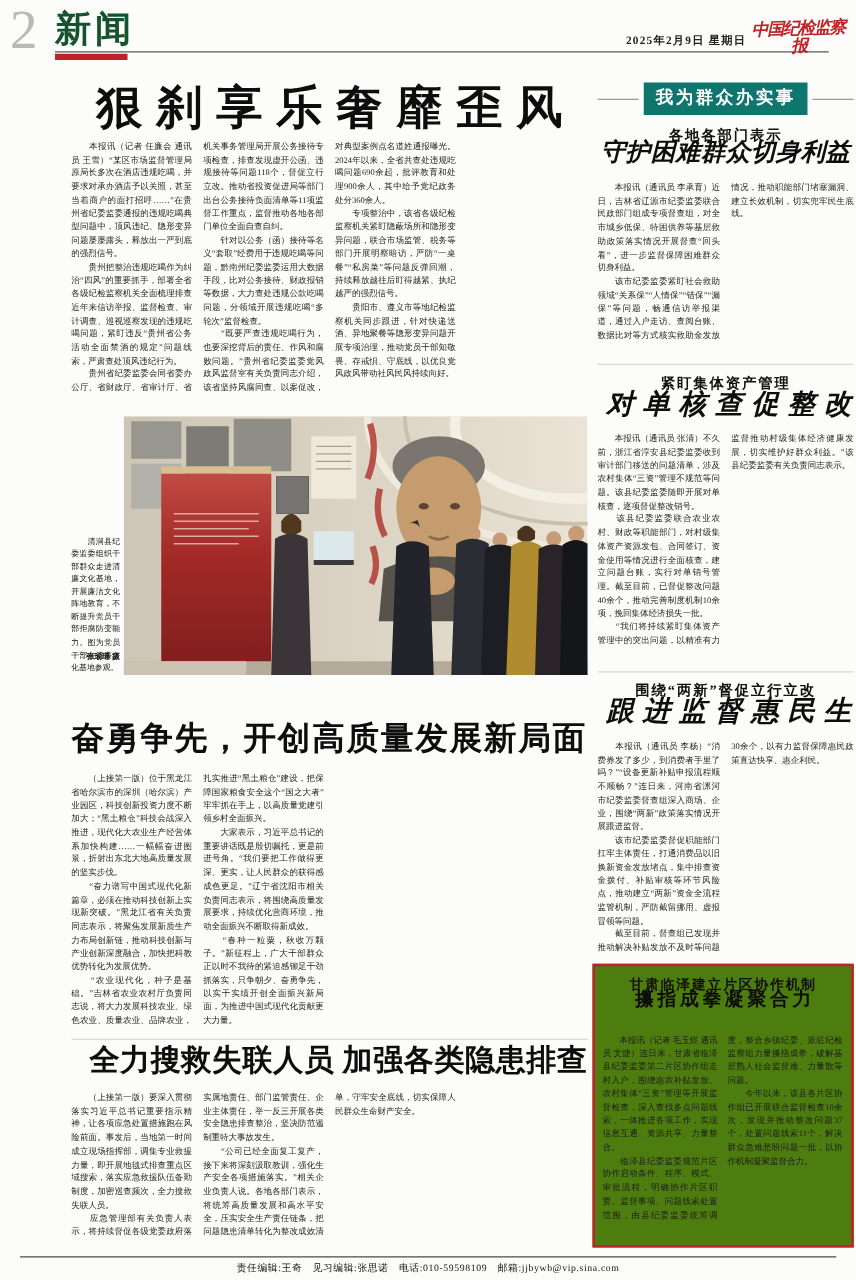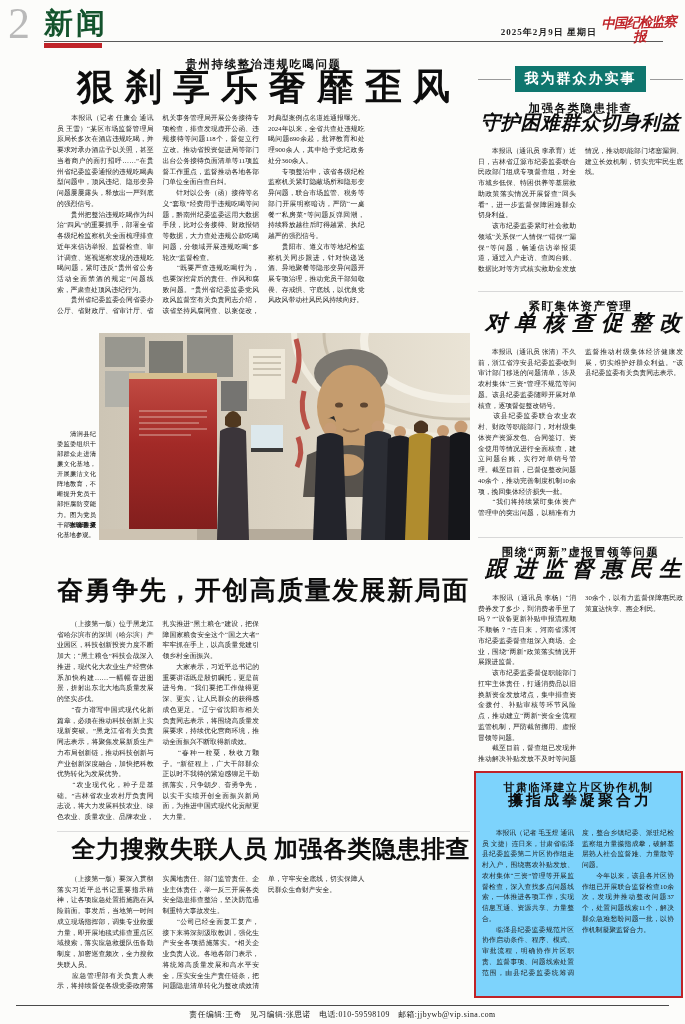--- a/index.html
+++ b/index.html
@@ -40,41 +40,40 @@
   .rc-kicker{left:478px;width:205px;}
   .rc-headline{left:478px;width:205px;font-style:italic;}
   .ka{top:101px;} .ha{top:113px;font-size:19.5px;letter-spacing:0.5px;}
   .body-a{left:478px;top:146px;width:205px;height:136px;column-count:2;column-gap:9px;}
   .rc-sep1{left:478px;top:291px;width:205px;height:1px;background:#d8d8d8;}
   .kb{top:299px;} .hb{top:311px;font-size:22px;letter-spacing:7px;text-indent:7px;}
   .body-b{left:478px;top:347px;width:205px;height:181px;column-count:2;column-gap:9px;}
   .rc-sep2{left:478px;top:537px;width:205px;height:1px;background:#d8d8d8;}
   .kc{top:545px;} .hc{top:557px;font-size:22px;letter-spacing:7px;text-indent:7px;}
   .body-c{left:478px;top:593px;width:205px;height:172px;column-count:2;column-gap:9px;}
-  .red-box{left:474px;top:771px;width:209px;height:227px;border:2.5px solid;box-sizing:border-box;background:#7dd3fc;}
+  .red-box{left:474px;top:771px;width:209px;height:227px;border:2.5px solid;box-sizing:border-box;background:#4d7c0f;}
   .kd{position:absolute;left:0;top:7px;width:100%;font-size:11px;}
   .hd{position:absolute;left:0;top:20px;width:100%;font-size:15px;letter-spacing:3px;text-indent:3px;}
   .body-d{position:absolute;left:6px;top:55px;width:192px;height:158px;column-count:2;column-gap:8px;}
   
   .footer-rule{left:16px;top:1005px;width:653px;height:1px;background:#4a4a4a;}
   .footer-text{left:0;top:1009px;width:100%;font-size:7.8px;text-align:center;letter-spacing:0.5px;color:#111;}
 </style>
 </head>
 <body>
 
 <div class="page">
 
   <div class="abs page-num">2</div>
   <div class="abs section-title">新闻</div>
   <div class="abs header-rule"></div>
   <div class="abs section-underline accent-bg" style="background: rgb(191, 35, 40);"></div>
   <div class="abs date-label">2025年2月9日 星期日</div>
   <div class="abs masthead accent-fg" style="color: rgb(191, 35, 40);">中国纪检监察报</div>
 
-  <div class="abs kicker lead-kicker">贵州持续整治违规吃喝问题</div>
   <div class="abs headline lead-headline">狠刹享乐奢靡歪风</div>
   <div class="abs bodytext lead-body">　　本报讯（记者 任廉会 通讯员 王雪）“某区市场监督管理局原局长多次在酒店违规吃喝，并要求对承办酒店予以关照，甚至当着商户的面打招呼……”在贵州省纪委监委通报的违规吃喝典型问题中，顶风违纪、隐形变异问题屡屡露头，释放出一严到底的强烈信号。
 　　贵州把整治违规吃喝作为纠治“四风”的重要抓手，部署全省各级纪检监察机关全面梳理排查近年来信访举报、监督检查、审计调查、巡视巡察发现的违规吃喝问题，紧盯违反“贵州省公务活动全面禁酒的规定”问题线索，严肃查处顶风违纪行为。
 　　贵州省纪委监委会同省委办公厅、省财政厅、省审计厅、省机关事务管理局开展公务接待专项检查，排查发现虚开公函、违规接待等问题118个，督促立行立改。推动省投资促进局等部门出台公务接待负面清单等11项监督工作重点，监督推动各地各部门单位全面自查自纠。
 　　针对以公务（函）接待等名义“套取”经费用于违规吃喝等问题，黔南州纪委监委运用大数据手段，比对公务接待、财政报销等数据，大力查处违规公款吃喝问题，分领域开展违规吃喝“多轮次”监督检查。
 　　“既要严查违规吃喝行为，也要深挖背后的责任、作风和腐败问题。”贵州省纪委监委党风政风监督室有关负责同志介绍，该省坚持风腐同查、以案促改，对典型案例点名道姓通报曝光。2024年以来，全省共查处违规吃喝问题690余起，批评教育和处理900余人，其中给予党纪政务处分360余人。
 　　专项整治中，该省各级纪检监察机关紧盯隐蔽场所和隐形变异问题，联合市场监管、税务等部门开展明察暗访，严防“一桌餐”“私房菜”等问题反弹回潮，持续释放越往后盯得越紧、执纪越严的强烈信号。
 　　贵阳市、遵义市等地纪检监察机关同步跟进，针对快递送酒、异地聚餐等隐形变异问题开展专项治理，推动党员干部知敬畏、存戒惧、守底线，以优良党风政风带动社风民风持续向好。</div>
 
   <div class="abs photo-frame">
@@ -176,36 +175,36 @@
   <div class="abs bodytext third-body">　　（上接第一版）要深入贯彻落实习近平总书记重要指示精神，让各项应急处置措施跑在风险前面。事发后，当地第一时间成立现场指挥部，调集专业救援力量，即开展地毯式排查重点区域搜索，落实应急救援队伍备勤制度，加密巡查频次，全力搜救失联人员。
 　　应急管理部有关负责人表示，将持续督促各级党委政府落实属地责任、部门监管责任、企业主体责任，举一反三开展各类安全隐患排查整治，坚决防范遏制重特大事故发生。
 　　“公司已经全面复工复产，接下来将深刻汲取教训，强化生产安全各项措施落实。”相关企业负责人说。各地各部门表示，将统筹高质量发展和高水平安全，压实安全生产责任链条，把问题隐患清单转化为整改成效清单，守牢安全底线，切实保障人民群众生命财产安全。</div>
 
   <div class="abs badge-wrap">
     <div class="badge-line l"></div>
     <div class="badge accent-bg" style="background: #0f766e;">我为群众办实事</div>
     <div class="badge-line r"></div>
   </div>
 
-  <div class="abs kicker rc-kicker ka">加强各类隐患排查</div>
+  <div class="abs kicker rc-kicker ka">各地各部门表示</div>
   <div class="abs headline rc-headline ha">守护困难群众切身利益</div>
   <div class="abs bodytext body-a">　　本报讯（通讯员 李承育）近日，吉林省辽源市纪委监委联合民政部门组成专项督查组，对全市城乡低保、特困供养等基层救助政策落实情况开展督查“回头看”，进一步监督保障困难群众切身利益。
 　　该市纪委监委紧盯社会救助领域“关系保”“人情保”“错保”“漏保”等问题，畅通信访举报渠道，通过入户走访、查阅台账、数据比对等方式核实救助金发放情况，推动职能部门堵塞漏洞、建立长效机制，切实兜牢民生底线。</div>
 
   <div class="abs rc-sep1"></div>
 
   <div class="abs kicker rc-kicker kb">紧盯集体资产管理</div>
   <div class="abs headline rc-headline hb">对单核查促整改</div>
   <div class="abs bodytext body-b">　　本报讯（通讯员 张清）不久前，浙江省淳安县纪委监委收到审计部门移送的问题清单，涉及农村集体“三资”管理不规范等问题。该县纪委监委随即开展对单核查，逐项督促整改销号。
 　　该县纪委监委联合农业农村、财政等职能部门，对村级集体资产资源发包、合同签订、资金使用等情况进行全面核查，建立问题台账，实行对单销号管理。截至目前，已督促整改问题40余个，推动完善制度机制10余项，挽回集体经济损失一批。
 　　“我们将持续紧盯集体资产管理中的突出问题，以精准有力监督推动村级集体经济健康发展，切实维护好群众利益。”该县纪委监委有关负责同志表示。</div>
 
   <div class="abs rc-sep2"></div>
 
-  <div class="abs kicker rc-kicker kc">围绕“两新”虚报冒领等问题</div>
+  <div class="abs kicker rc-kicker kc">围绕“两新”督促立行立改</div>
   <div class="abs headline rc-headline hc">跟进监督惠民生</div>
   <div class="abs bodytext body-c">　　本报讯（通讯员 李杨）“消费券发了多少，到消费者手里了吗？”“设备更新补贴申报流程顺不顺畅？”连日来，河南省漯河市纪委监委督查组深入商场、企业，围绕“两新”政策落实情况开展跟进监督。
 　　该市纪委监委督促职能部门扛牢主体责任，打通消费品以旧换新资金发放堵点，集中排查资金拨付、补贴审核等环节风险点，推动建立“两新”资金全流程监管机制，严防截留挪用、虚报冒领等问题。
 　　截至目前，督查组已发现并推动解决补贴发放不及时等问题30余个，以有力监督保障惠民政策直达快享、惠企利民。</div>
 
   <div class="abs red-box accent-border" style="border-color: rgb(191, 35, 40);">
     <div class="kicker kd">甘肃临泽建立片区协作机制</div>
     <div class="headline hd">攥指成拳凝聚合力</div>
     <div class="bodytext body-d">　　本报讯（记者 毛玉煜 通讯员 文捷）连日来，甘肃省临泽县纪委监委第二片区协作组走村入户，围绕惠农补贴发放、农村集体“三资”管理等开展监督检查，深入查找多点问题线索，一体推进各项工作，实现信息互通、资源共享、力量整合。
 　　临泽县纪委监委规范片区协作启动条件、程序、模式、审批流程，明确协作片区职责、监督事项、问题线索处置范围，由县纪委监委统筹调度，整合乡镇纪委、派驻纪检监察组力量攥指成拳，破解基层熟人社会监督难、力量散等问题。

